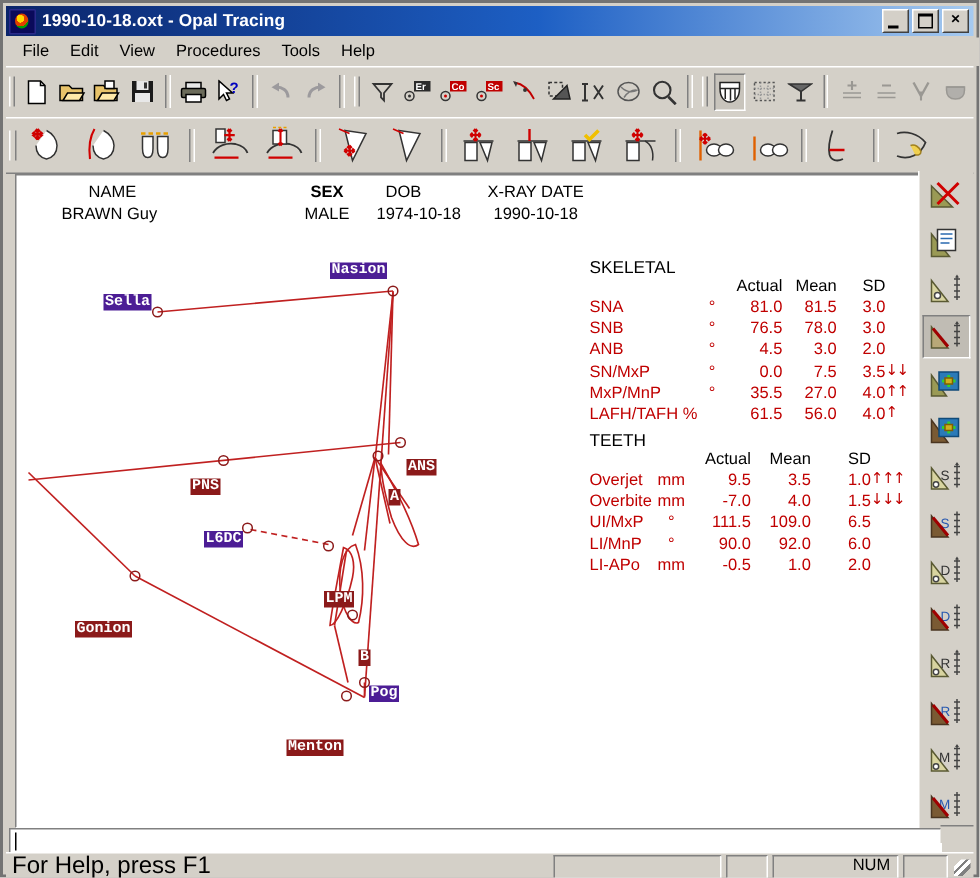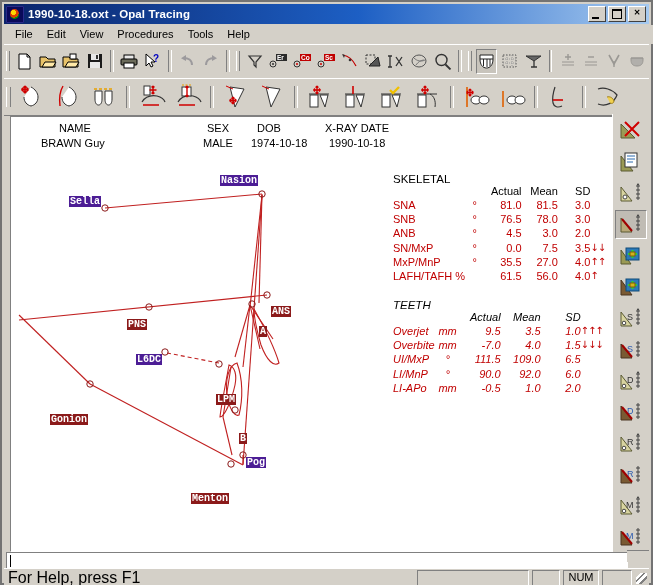--- a/index.html
+++ b/index.html
@@ -103,21 +103,21 @@
             background:#fff;border:1px solid;border-color:#808080 #fff #fff #808080;}
   .botcaret{position:absolute;left:3px;top:2px;width:1px;height:12px;background:#000;}
   .botcorner{position:absolute;right:2px;top:548px;width:22px;height:11px;
              background:#d4d0c8;border-top:1px solid #808080;}
   .statusbar{position:absolute;left:2px;top:566px;width:645px;height:17px;
              background:#d4d0c8;display:flex;align-items:center;
              border-top:1px solid #fff;}
   .stxt{margin-left:4px;font-size:16px;color:#000;flex:1 1 auto;}
   .spanel{height:14px;border:1px solid;border-color:#808080 #fff #fff #808080;
           margin-right:3px;font-size:11px;text-align:center;line-height:13px;color:#000;}
-  .p1{width:110px;} .p2{width:26px;} .p3{width:34px;} .p4{width:28px;}
+  .p1{width:110px;} .p2{width:26px;} .p3{width:34px;padding-left:48px;} .p4{width:28px;}
   .grip-corner{width:12px;height:12px;margin-right:2px;position:relative;}
   .grip-corner::after{content:"";position:absolute;right:0;bottom:0;width:11px;height:11px;
     background:
       linear-gradient(135deg,transparent 45%,#fff 45% 60%,#808080 60% 75%,transparent 75%),
       linear-gradient(135deg,transparent 20%,#fff 20% 35%,#808080 35% 50%,transparent 50%);}
 </style>
 </head>
 <body>
 
 <div class="app">
@@ -445,21 +445,21 @@
           <path d="M4 4c6-2 14 0 19 6-3 8-11 12-19 9" fill="none" stroke="#333" stroke-width="1.2"></path>
           <path d="M13 12c3-1 6 1 7 4 0 2-2 3-4 2" fill="#f0d050" stroke="#a08020"></path>
         </svg>
     </div>
   </div>
 
   <div class="canvas">
 
     <div class="hdr" style="left:48px;top:5px;">NAME</div>
     <div class="hdr" style="left:30px;top:20px;">BRAWN Guy</div>
-    <div class="hdr" style="left:196px;top:5px;">SEX</div>
+    <div class="hdr" style="left:196px;top:5px;font-weight:bold;">SEX</div>
     <div class="hdr" style="left:192px;top:20px;">MALE</div>
     <div class="hdr" style="left:246px;top:5px;">DOB</div>
     <div class="hdr" style="left:240px;top:20px;">1974-10-18</div>
     <div class="hdr" style="left:314px;top:5px;">X-RAY DATE</div>
     <div class="hdr" style="left:318px;top:20px;">1990-10-18</div>
 
     <svg width="602" height="434">
       <g fill="none" stroke="#c02020" stroke-width="1.1">
 
         <line x1="94" y1="91" x2="251" y2="77"></line>
@@ -575,21 +575,21 @@
           <td class="unit"></td>
           <td class="num">61.5</td>
           <td class="num">56.0</td>
           <td class="num">4.0</td>
           <td class="flag">↑</td>
         </tr>
       </tbody>
         </table>
     </div>
 
-    <div class="mtable" style="left:382px;top:182px;font-style:italic;">
+    <div class="mtable" style="left:382px;top:171px;">
       <div class="mtitle">TEETH</div>
       <table class="meas">
         <tbody>
             <tr>
           <td></td>
               <td></td>
           <th class="hd">Actual</th>
           <th class="hd">Mean</th>
           <th class="hd">SD</th>
           <td></td>

